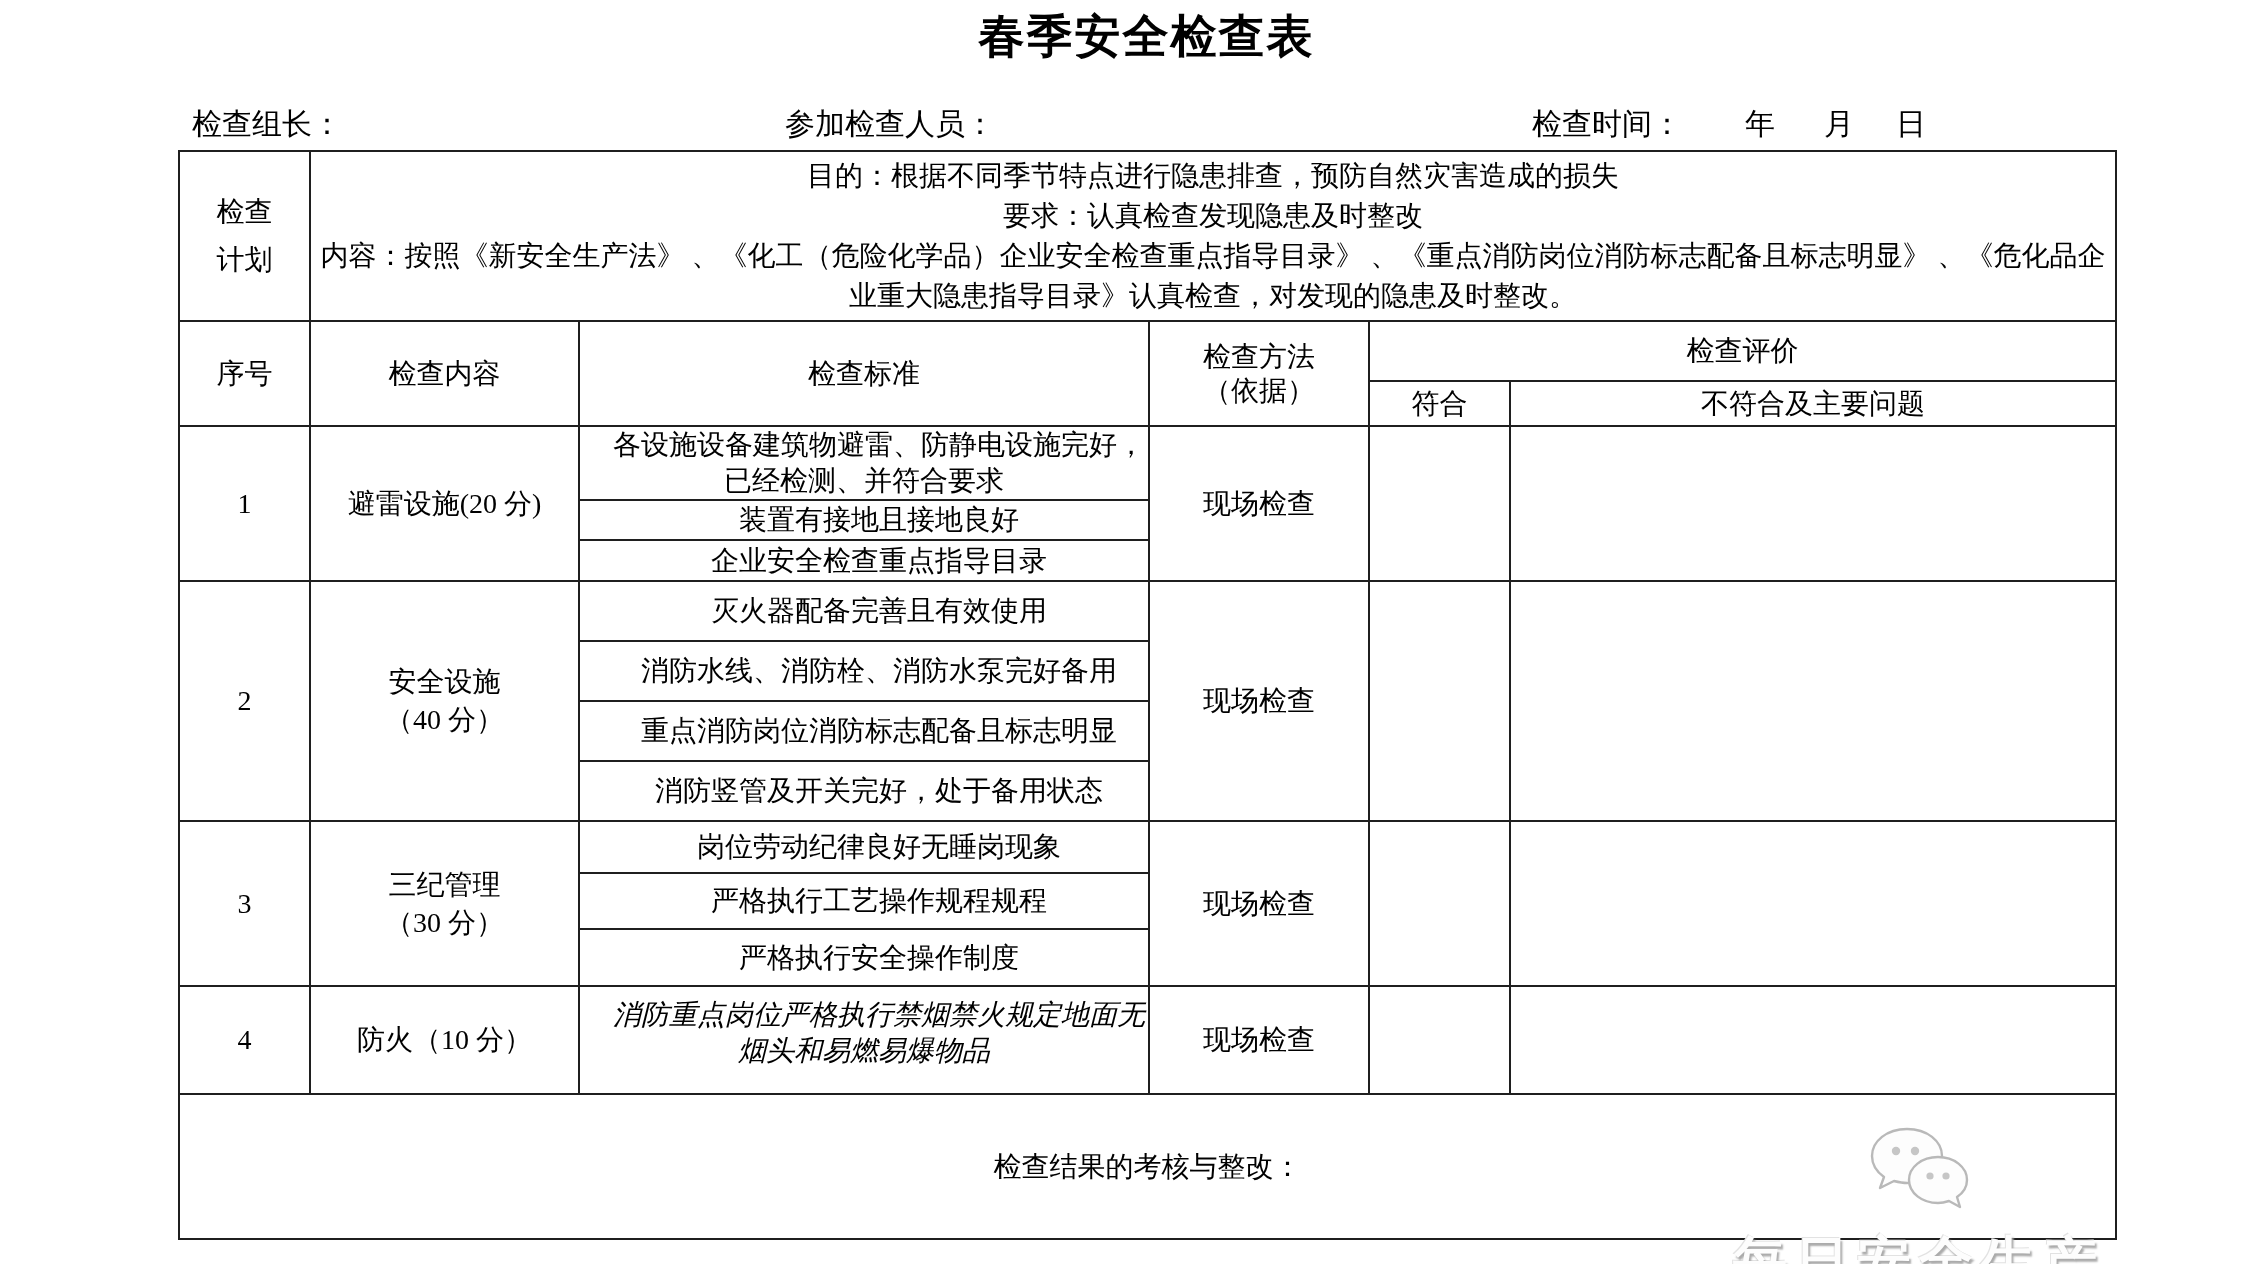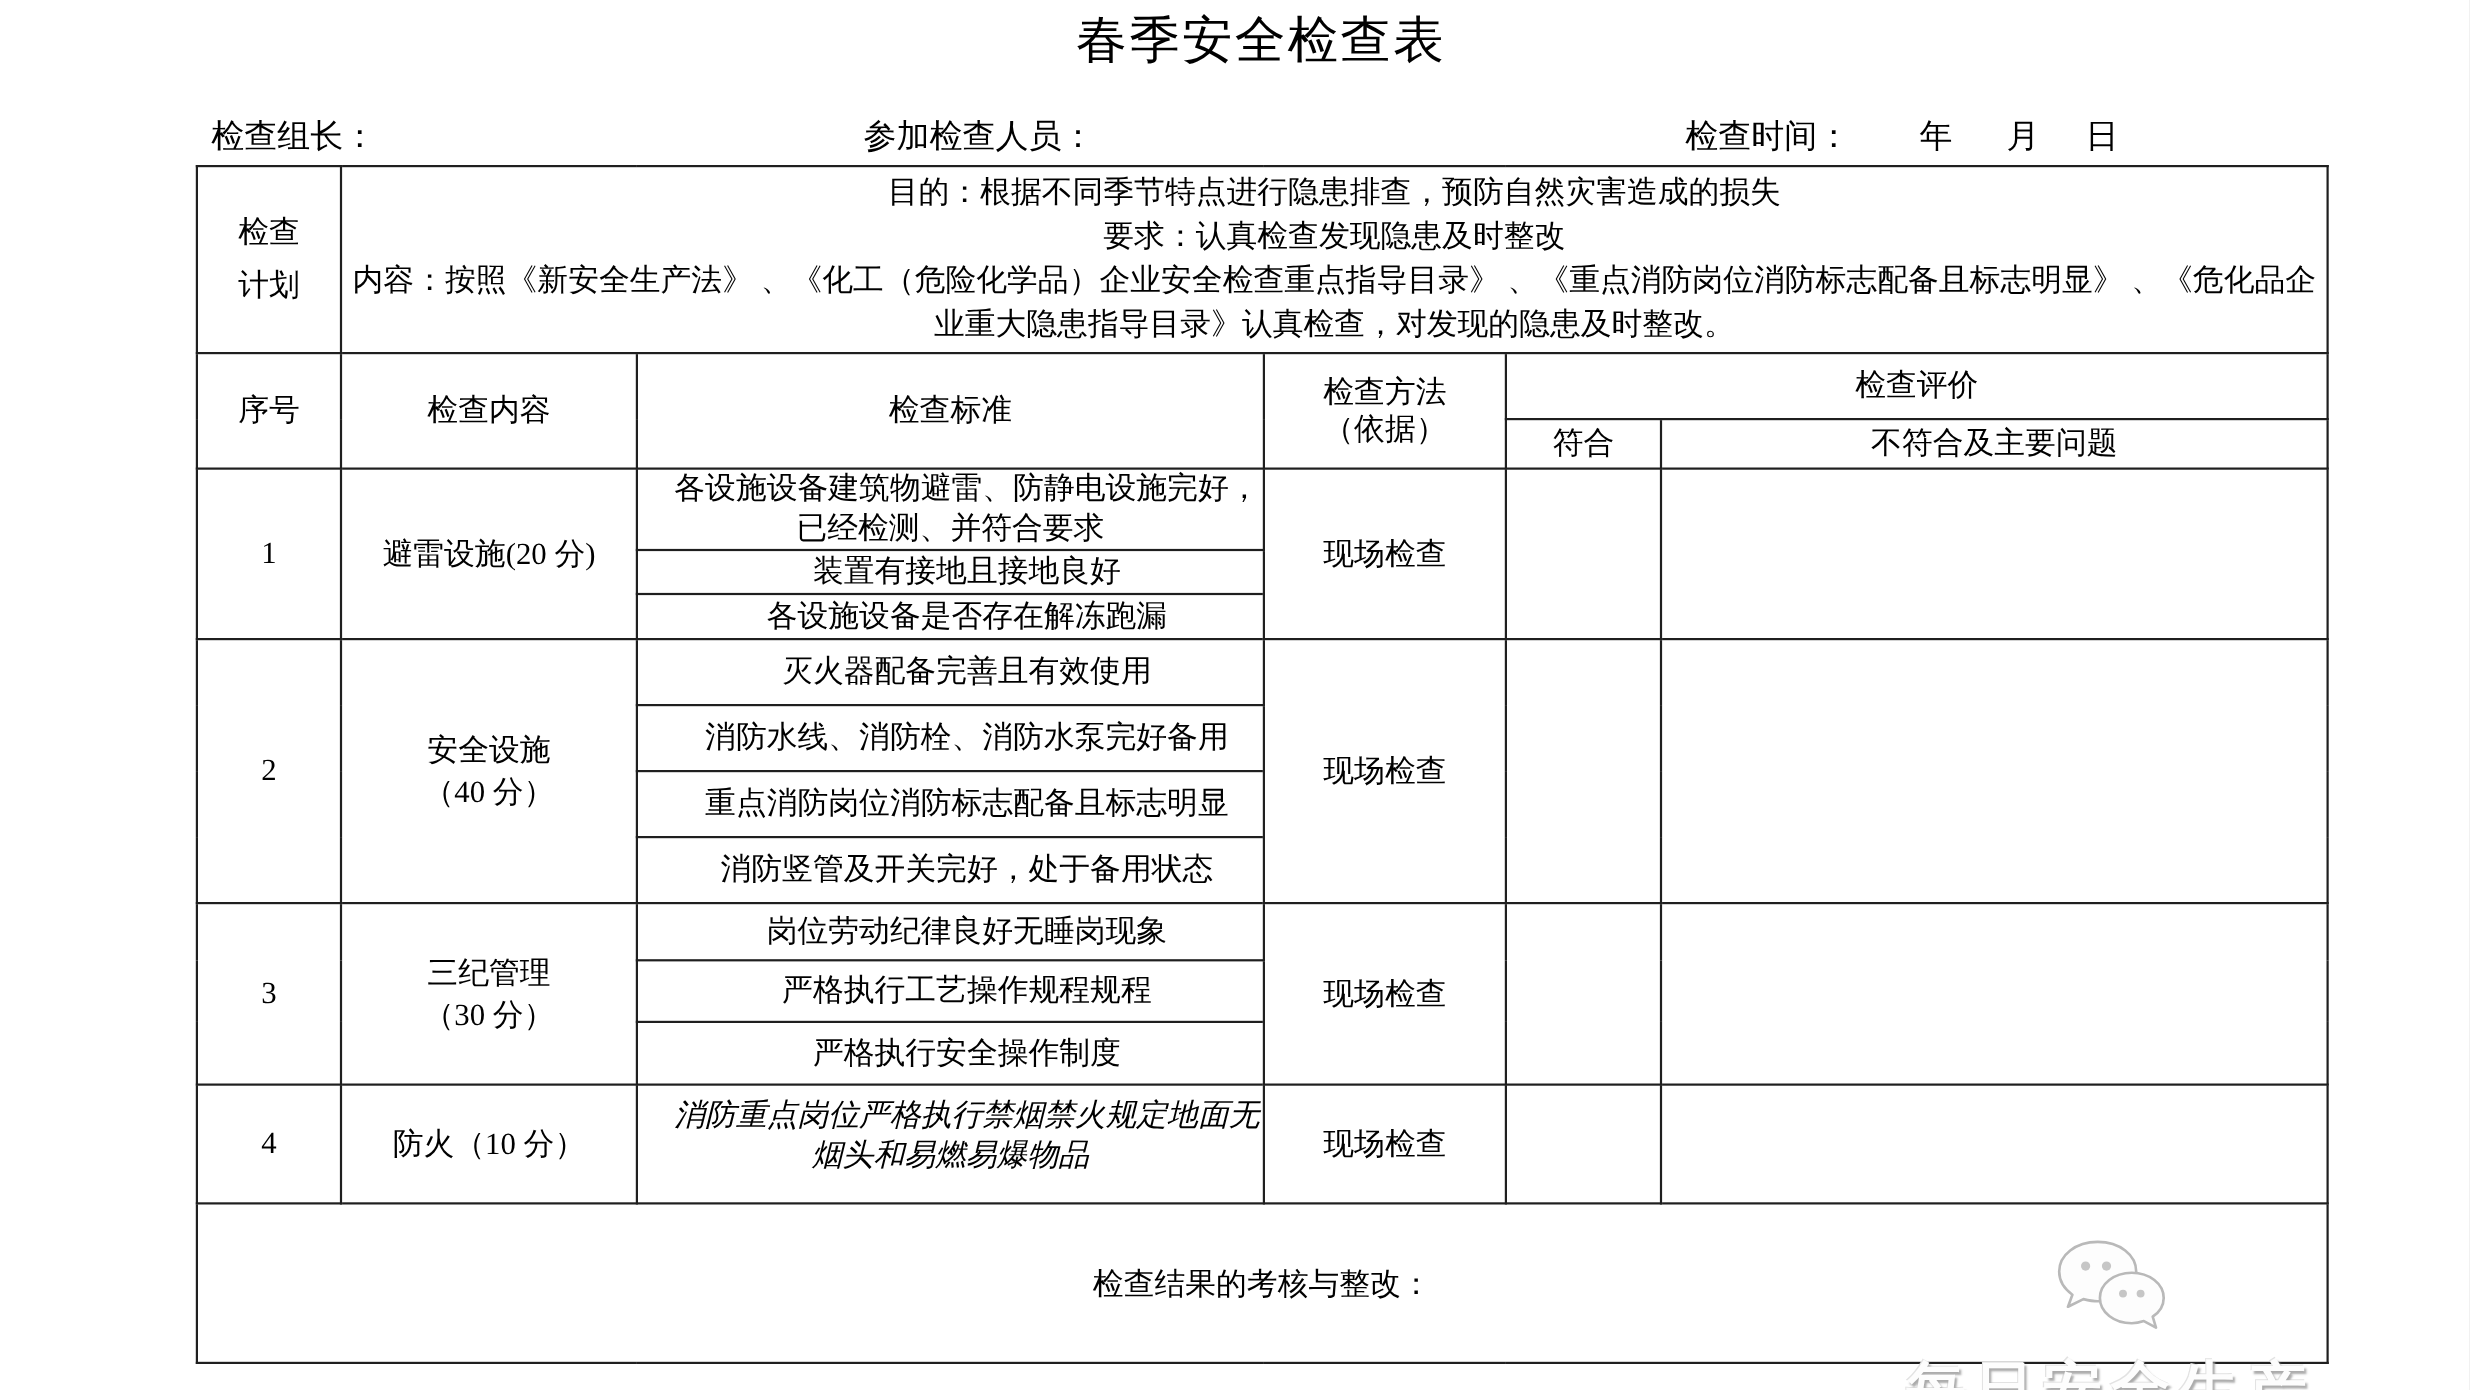--- a/index.html
+++ b/index.html
@@ -6,21 +6,21 @@
   .page{
     position:relative;
     width:2245px;height:1264px;
     background:#ffffff;
     font-family:"Liberation Serif","DejaVu Serif",serif;
     color:#000;
     overflow:hidden;
   }
   .doc-title{
     position:absolute;left:178px;top:6px;width:1937px;
-    text-align:center;font-size:46px;font-weight:normal;letter-spacing:2px;
+    text-align:center;font-size:46px;font-weight:bold;letter-spacing:2px;
   }
   .meta-row{position:absolute;top:104px;left:0;width:2245px;height:48px;font-size:30px;}
   .meta-row .m{position:absolute;top:0;white-space:nowrap;}
   .m-leader{left:192px;}
   .m-participants{left:785px;}
   .m-time{left:1532px;}
   .m-year{left:1745px;}
   .m-month{left:1824px;}
   .m-day{left:1896px;}
 
@@ -123,21 +123,21 @@
       <td rowspan="3">避雷设施(20 分)</td>
       <td class="std">各设施设备建筑物避雷、防静电设施完好，已经检测、并符合要求</td>
       <td rowspan="3">现场检查</td>
       <td rowspan="3"></td>
       <td rowspan="3"></td>
     </tr>
     <tr class="r1b">
       <td class="std">装置有接地且接地良好</td>
     </tr>
     <tr class="r1c">
-      <td class="std">各设施设备是否存在解冻跑漏</td>
+      <td class="std">企业安全检查重点指导目录</td>
     </tr>
 
     <tr class="r2">
       <td rowspan="4">2</td>
       <td rowspan="4">
         <div>安全设施</div>
         <div>（40 分）</div>
       </td>
       <td class="std">灭火器配备完善且有效使用</td>
       <td rowspan="4">现场检查</td>

